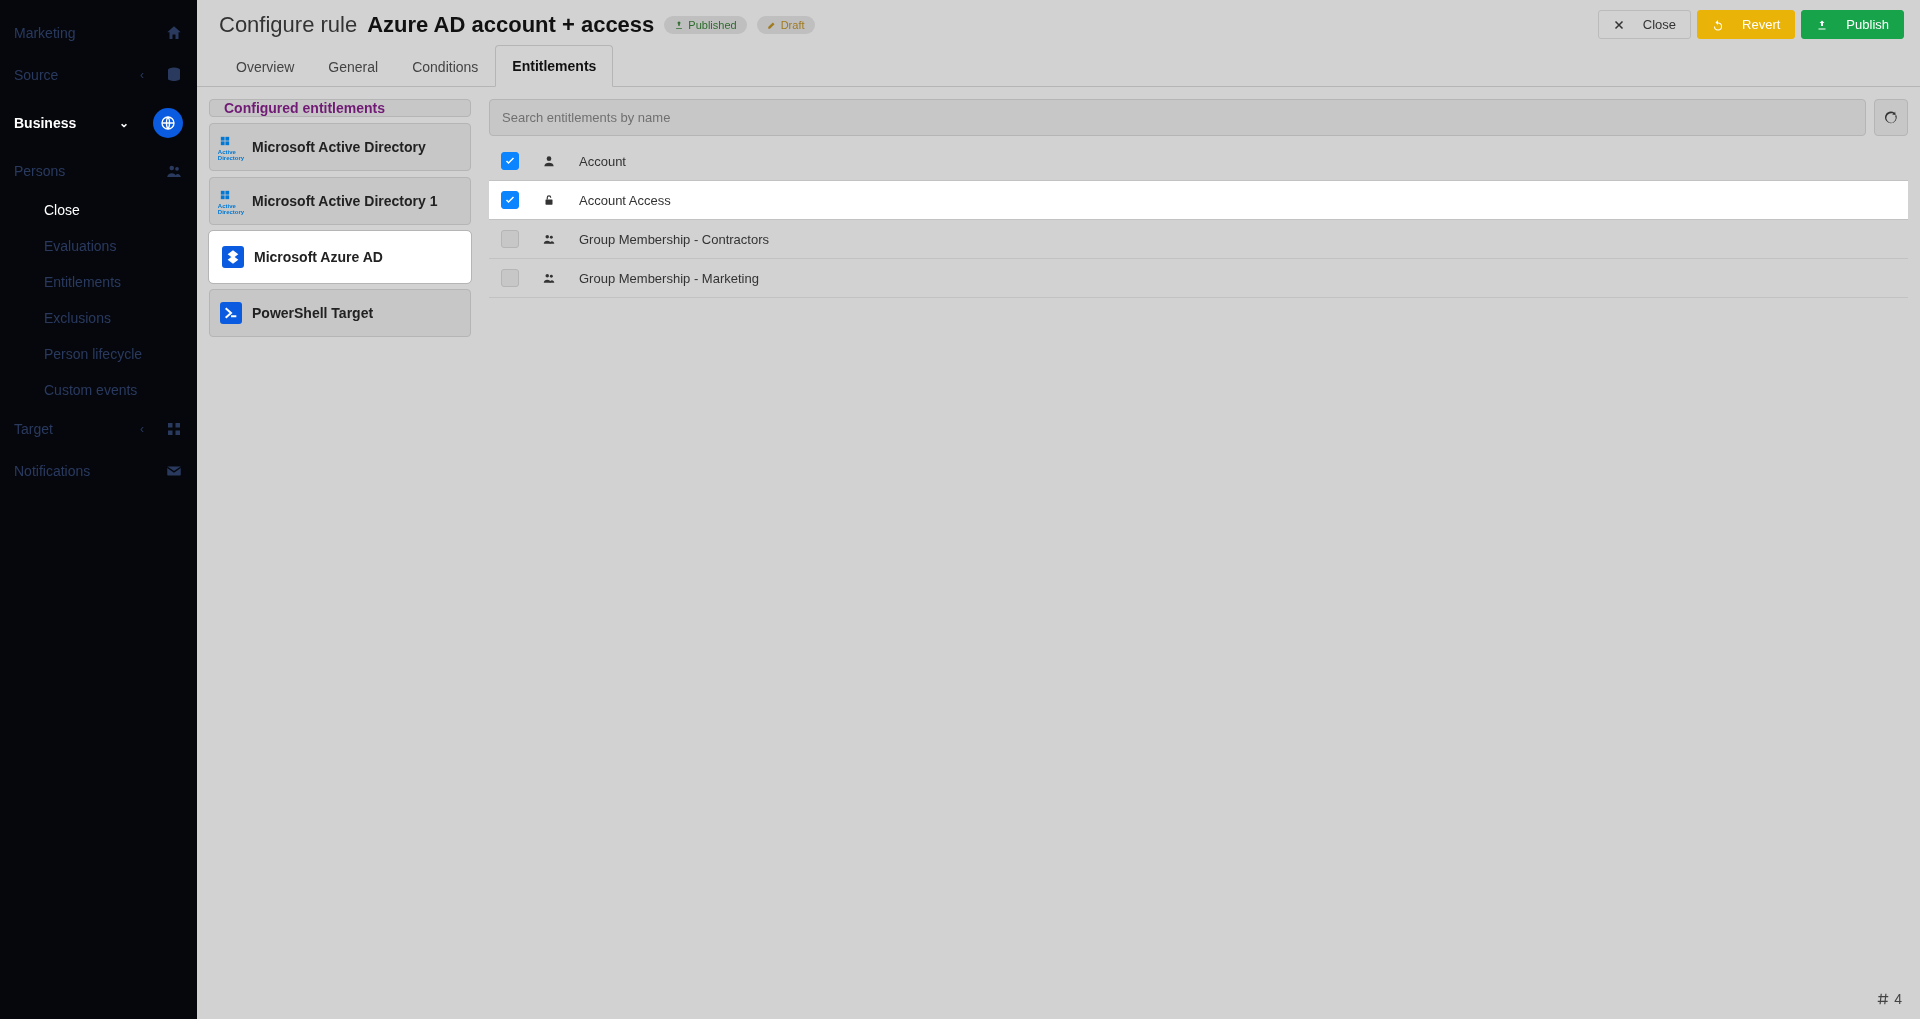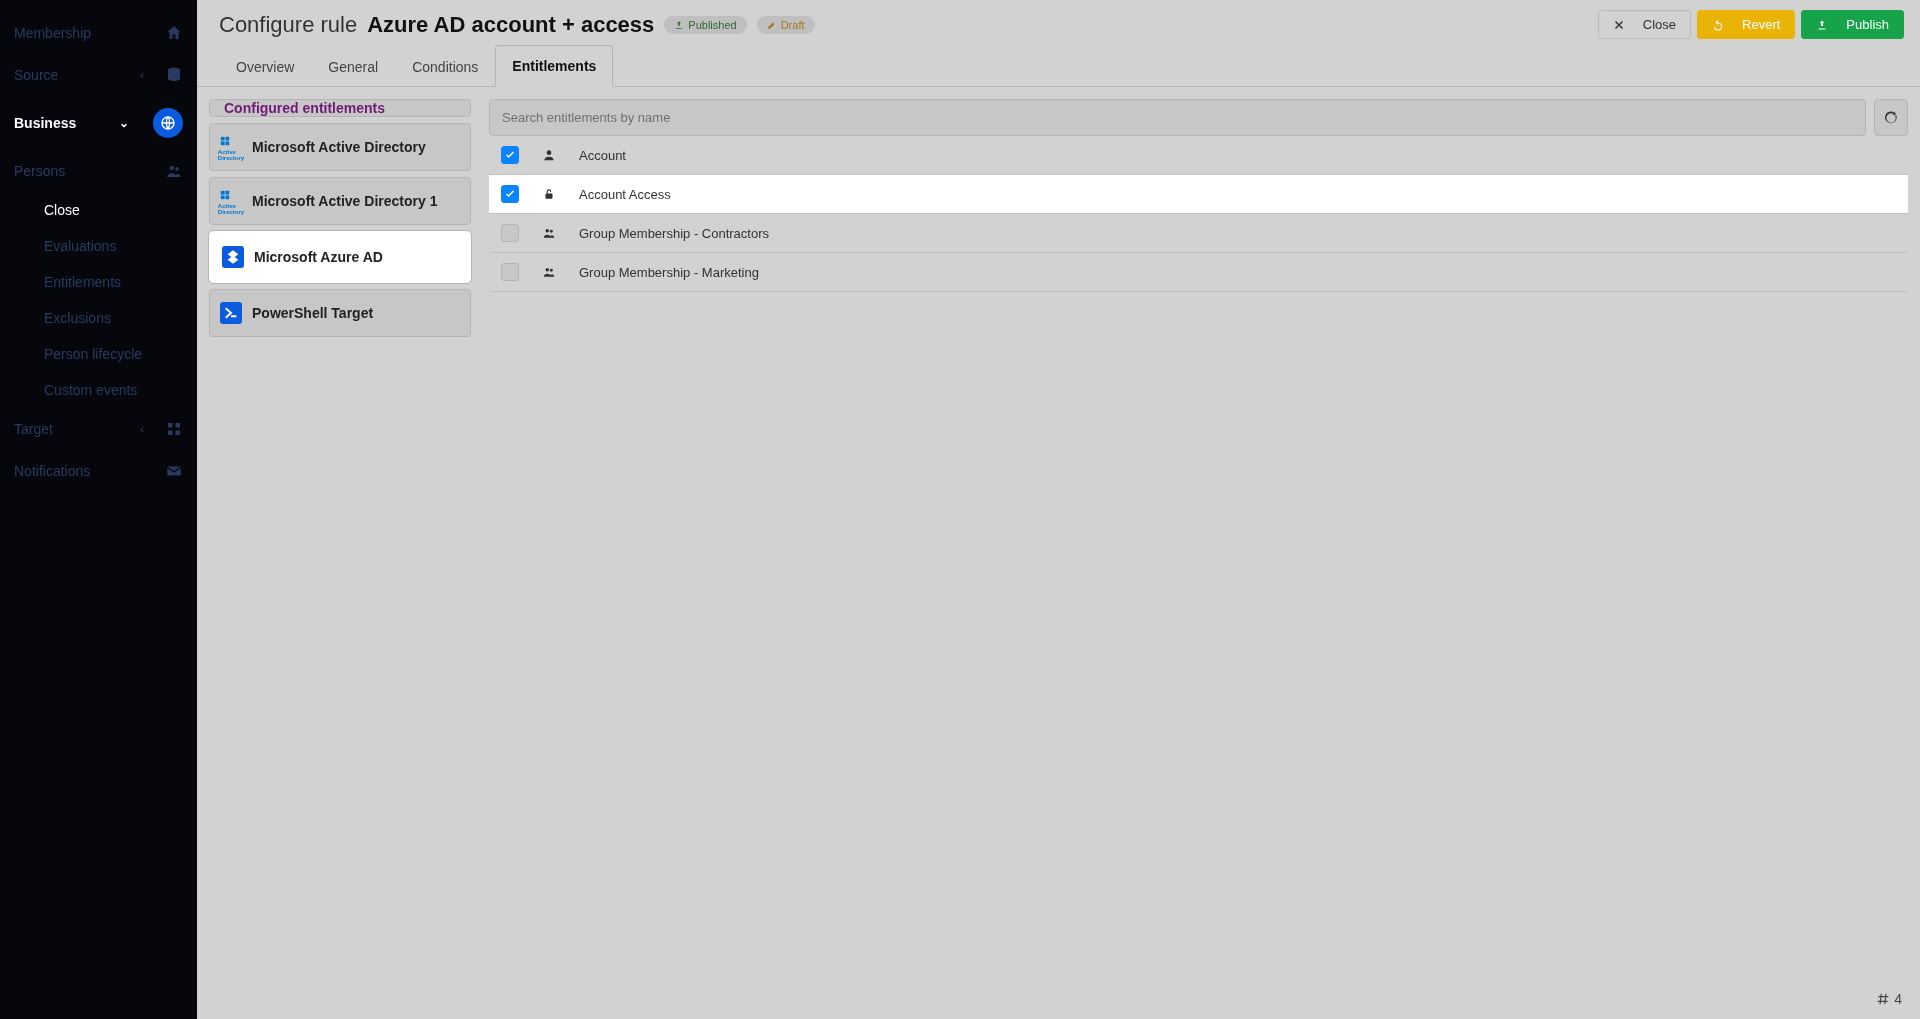--- a/index.html
+++ b/index.html
@@ -45,21 +45,21 @@
 .card { background: #c7c7c7; border: 1px solid #b5b5b5; border-radius: 4px; padding: 12px 10px; display: flex; align-items: center; gap: 10px; font-weight: 700; color: #222; cursor: pointer; font-size: 14px; }
 .card.selected { background: #fff; border: 3px solid #fff; outline: 1px solid #b5b5b5; }
 .card-icon { width: 22px; height: 22px; display: inline-flex; align-items: center; justify-content: center; }
 .card-icon.win { color: #0078d4; }
 .card-icon.azure { background: #0a5be0; color: #fff; border-radius: 3px; }
 .card-icon.ps { background: #0a5be0; color: #fff; border-radius: 3px; }
 .win-sub { font-size: 6px; color: #0078d4; line-height: 1; }
 
 
 .right-panel { flex: 1; display: flex; flex-direction: column; }
-.searchbar { display: flex; gap: 8px; }
+.searchbar { display: flex; gap: 8px; margin-bottom: 6px; }
 .search-input { flex: 1; background: #c7c7c7; border: 1px solid #b5b5b5; border-radius: 4px; padding: 10px 12px; font-size: 13px; color: #555; }
 .search-input::placeholder { color: #707070; }
 .refresh-btn { width: 34px; border: 1px solid #b5b5b5; background: #c7c7c7; border-radius: 4px; display: inline-flex; align-items: center; justify-content: center; cursor: pointer; color: #333; }
 
 .ent-list { flex: 1; display: flex; flex-direction: column; }
 .ent-row { display: flex; align-items: center; gap: 20px; padding: 10px 12px; border-bottom: 1px solid #c2c2c2; font-size: 13px; color: #333; cursor: pointer; }
 .ent-row.highlight { background: #fff; }
 .chk { width: 18px; height: 18px; border-radius: 3px; border: 1px solid #b5b5b5; background: #c7c7c7; display: inline-flex; align-items: center; justify-content: center; flex-shrink: 0; }
 .chk.checked { background: #0a84ff; border-color: #0a84ff; color: #fff; }
 .chk svg { width: 12px; height: 12px; }
@@ -71,21 +71,21 @@
 
 svg { fill: currentColor; }
 </style>
 </head>
 <body>
 
 <div class="app">
 
   <nav class="sidebar">
     <div class="sb-item">
-      <span class="sb-label">Membership</span>
+      <span class="sb-label">Marketing</span>
       <span class="sb-right-icon">
           <svg viewBox="0 0 24 24">
             <path d="M12 3l9 8h-3v9h-4v-6H10v6H6v-9H3z"></path>
           </svg>
         </span>
     </div>
     <div class="sb-item">
       <span class="sb-label">Source</span>
       <span class="sb-icons">
         <span class="sb-right-icon sb-chevron">‹</span>

